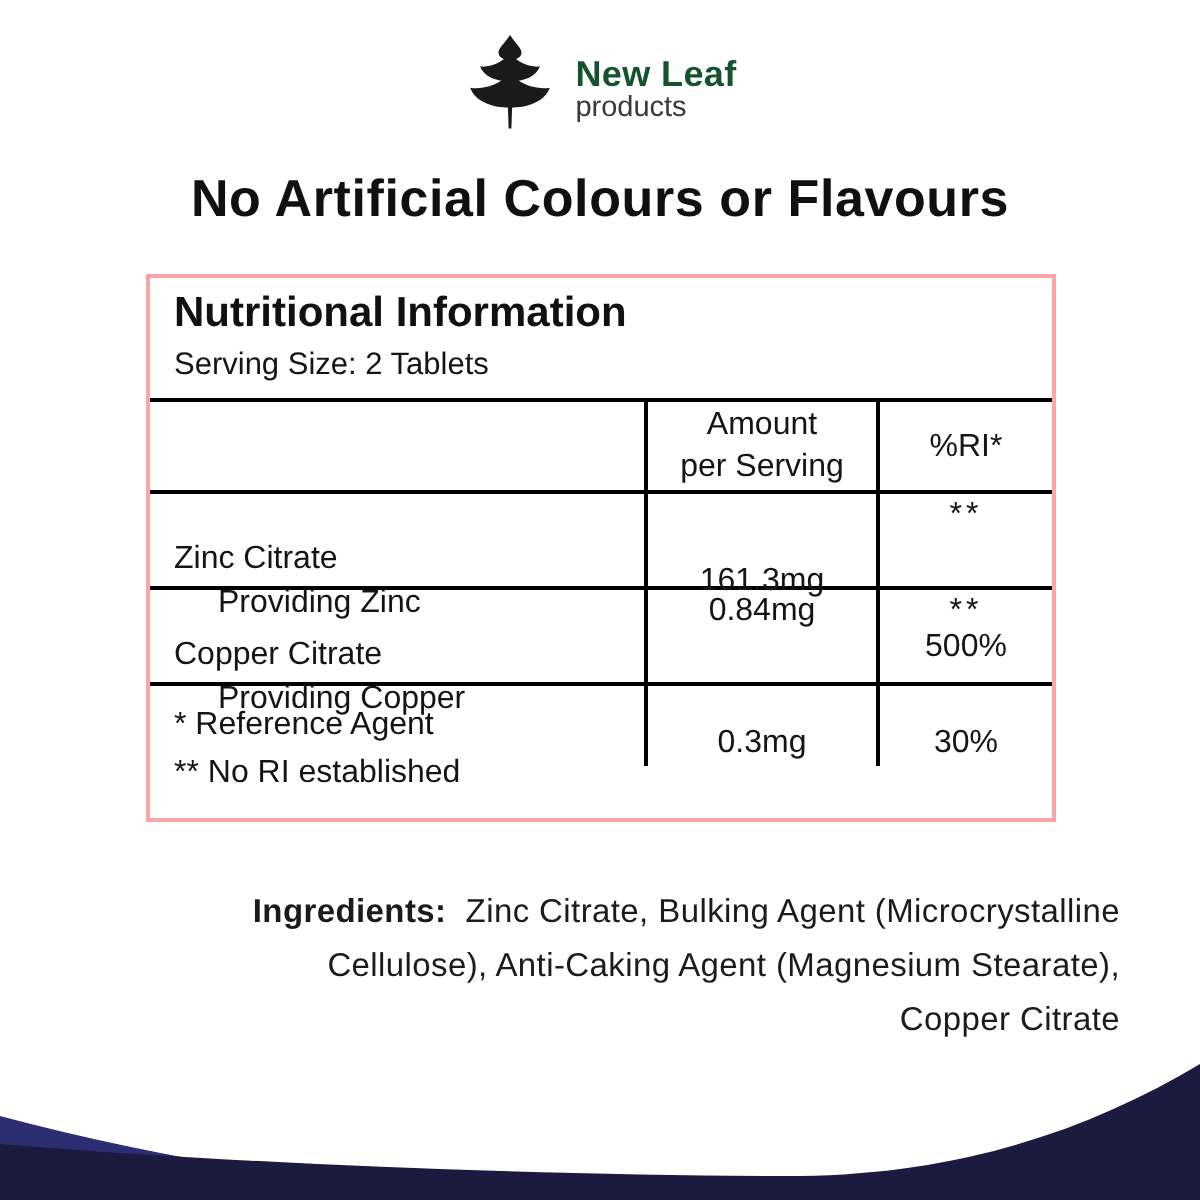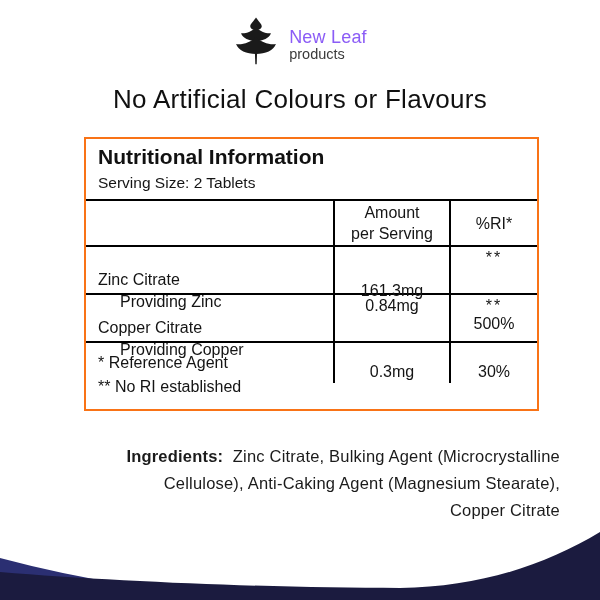--- a/index.html
+++ b/index.html
@@ -13,37 +13,36 @@
   }
   .canvas { position: absolute; inset: 0; width: 600px; height: 600px; background: #fff; }
 
   
   .brand {
     position: absolute; top: 16px; left: 0; width: 600px;
     display: flex; justify-content: center; align-items: center; gap: 10px;
   }
   .brand svg { display: block; }
   .brand-text { display: flex; flex-direction: column; line-height: 1.05; padding-top: 6px; }
-  .brand-name { font-weight: normal; font-size: 18px; color: #8b5cf6; letter-spacing: 0.2px; }
+  .brand-name { font-weight: bold; font-size: 18px; color: #14532d; letter-spacing: 0.2px; }
   .brand-sub  { font-size: 14.5px; color: #3a3a3a; font-weight: normal; }
 
   
   .headline {
     position: absolute; top: 84px; left: 0; width: 600px;
     text-align: center;
-    font-size: 26px; font-weight: normal; color: #101010;
+    font-size: 26px; font-weight: bold; color: #101010;
     letter-spacing: 0.3px;
   }
 
   
   .ntable {
     position: absolute; left: 73px; top: 137px; width: 455px;
-    border: 2px solid #f97316;
+    border: 2px solid #fca5a5;
     background: #fff;
-    margin-left: 11px;
   }
   .ntable-head { padding: 6px 12px 5px 12px; border-bottom: 2px solid #000; }
   .ntable-title { font-size: 21px; font-weight: bold; color: #111; margin-bottom: 3px; }
   .ntable-serving { font-size: 15.5px; line-height: 22px; color: #151515; }
 
   .ngrid { display: grid; grid-template-columns: 247px 116px 1fr; }
   .ngrid .c2, .ngrid .c3 { border-left: 2px solid #000; text-align: center; }
   .sep-bottom { border-bottom: 2px solid #000; }
 
   .colhead { height: 46px; }

